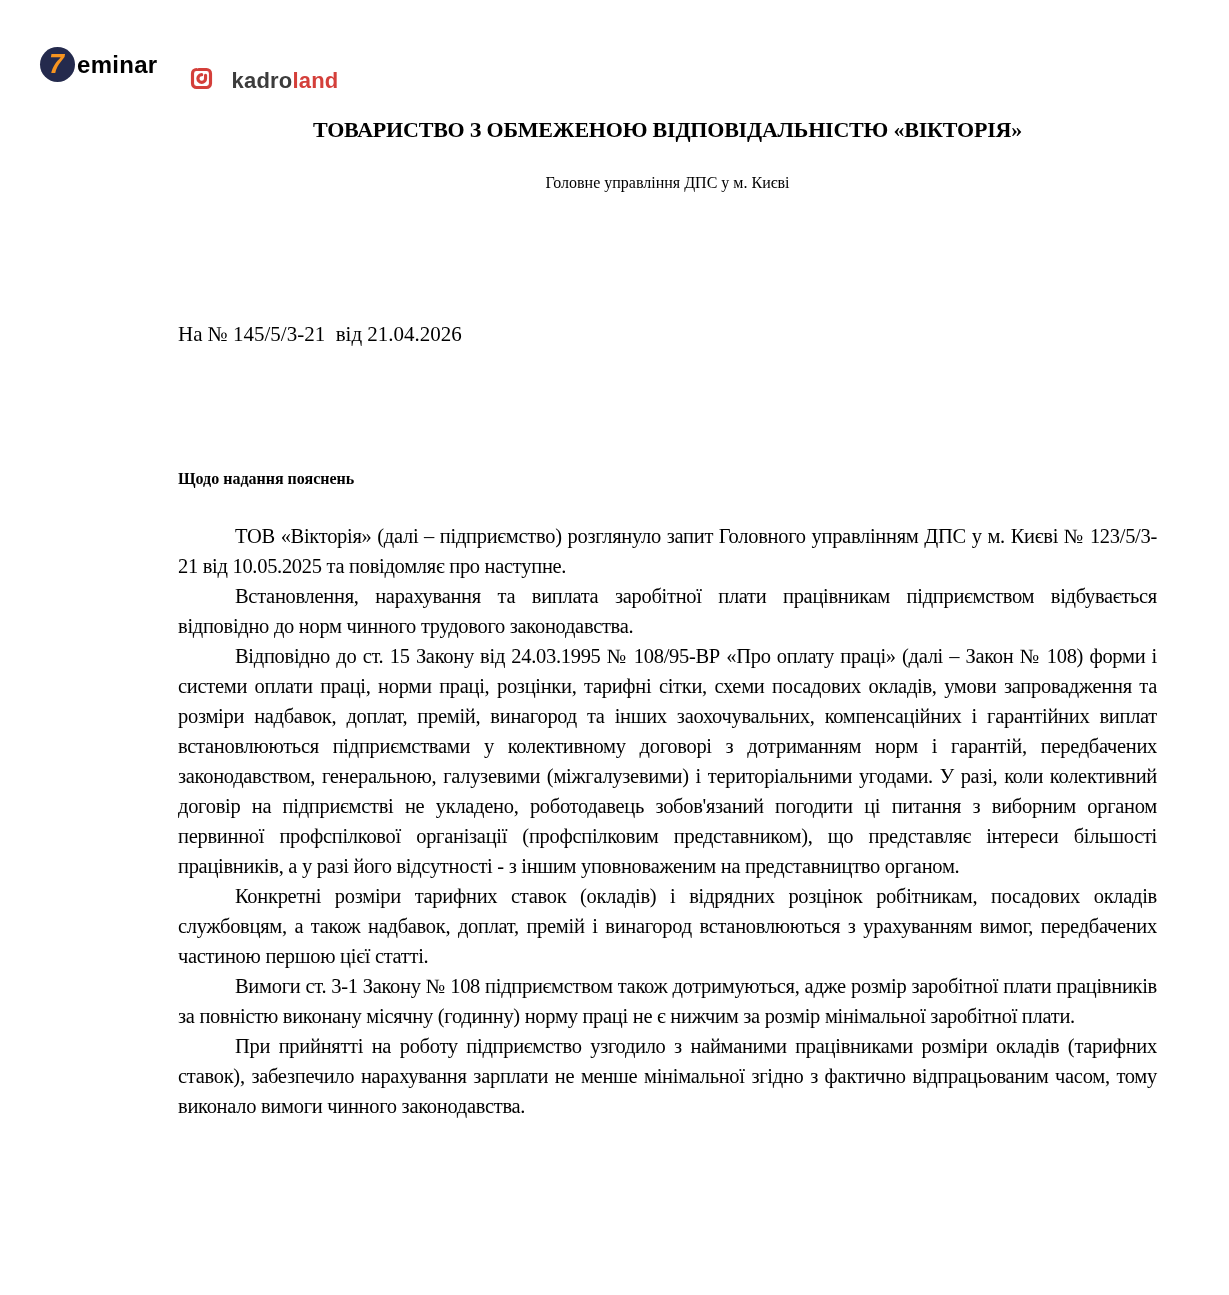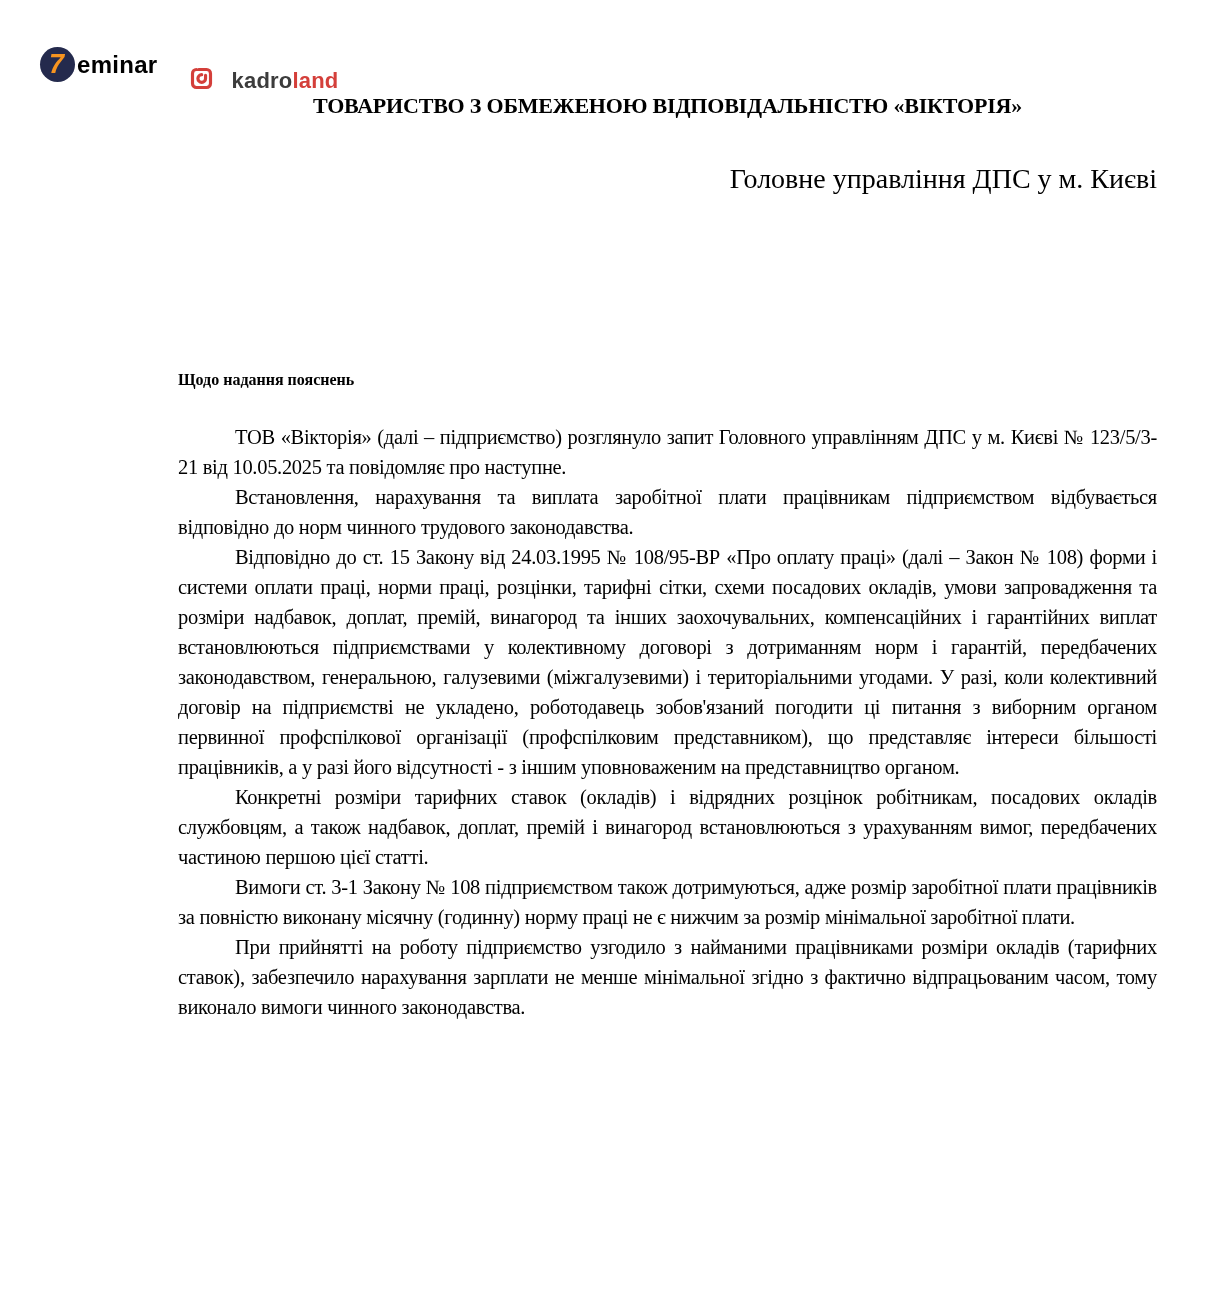--- a/index.html
+++ b/index.html
@@ -50,36 +50,36 @@
   .kadro-text { font-size: 22px; font-weight: bold; color: #3c3c3c; letter-spacing: 0.2px; }
   .kadro-text .land { color: #d43f3a; }
   
   .content {
     position: absolute;
     left: 178px;
     top: 0;
     width: 979px; 
   }
   .title {
-    margin-top: 91px;
+    margin-top: 115px;
     text-align: center;
     font-weight: bold;
     font-size: 22px;
     line-height: 30px;
     letter-spacing: -0.2px;
   }
   .edrpou {
     margin-top: 37px;
     text-align: right;
     font-size: 21px;
   }
   .recipient {
-    margin-top: 42px;
-    text-align: right;
-    font-size: 28px;
+    margin-top: 29px;
+    text-align: center;
+    font-size: 16px;
   }
   .refs {
     margin-top: 57px;
     font-size: 21px;
     line-height: 34px;
     white-space: pre;
   }
   .subject {
     margin-top: 51px;
     font-weight: bold;
@@ -120,20 +120,21 @@
   <div class="content">
 
     <div class="title">
       <div>ТОВАРИСТВО З ОБМЕЖЕНОЮ ВІДПОВІДАЛЬНІСТЮ «ВІКТОРІЯ»</div>
     </div>
 
 
     <div class="recipient">Головне управління ДПС у м. Києві</div>
 
     <div class="refs">
+      <div>На № 145/5/3-21  від 21.04.2026</div>
     </div>
 
     <div class="subject">Щодо надання пояснень</div>
 
     <div class="body-text">
       <p>ТОВ «Вікторія» (далі – підприємство) розглянуло запит Головного управлінням ДПС у м. Києві  № 123/5/3-21 від 10.05.2025 та повідомляє про наступне.</p>
       <p>Встановлення, нарахування та виплата заробітної плати працівникам підприємством відбувається відповідно до норм чинного трудового законодавства.</p>
       <p>Відповідно до ст. 15 Закону від 24.03.1995 № 108/95-ВР «Про оплату праці» (далі – Закон № 108) форми і системи оплати праці, норми праці, розцінки, тарифні сітки, схеми посадових окладів, умови запровадження та розміри надбавок, доплат, премій, винагород та інших заохочувальних, компенсаційних і гарантійних виплат встановлюються підприємствами у колективному договорі з дотриманням норм і гарантій, передбачених законодавством, генеральною, галузевими (міжгалузевими) і територіальними угодами. У разі, коли колективний договір на підприємстві не укладено, роботодавець зобов'язаний погодити ці питання з виборним органом первинної профспілкової організації (профспілковим представником), що представляє інтереси більшості працівників, а у разі його відсутності - з іншим уповноваженим на представництво органом.</p>
       <p>Конкретні розміри тарифних ставок (окладів) і відрядних розцінок робітникам, посадових окладів службовцям, а також надбавок, доплат, премій і винагород встановлюються з урахуванням вимог, передбачених частиною першою цієї статті.</p>
       <p>Вимоги ст. 3-1 Закону № 108 підприємством також дотримуються, адже розмір заробітної плати працівників за повністю виконану місячну (годинну) норму праці не є нижчим за розмір мінімальної заробітної плати.</p>

